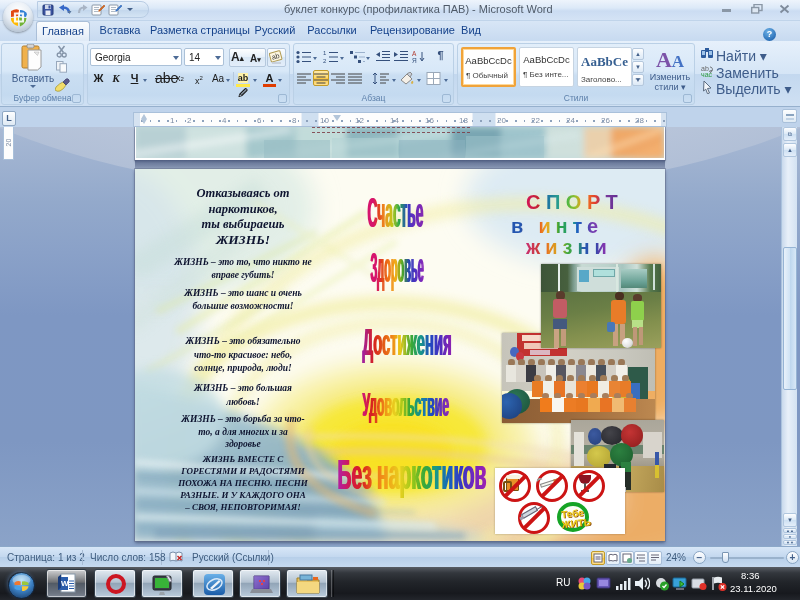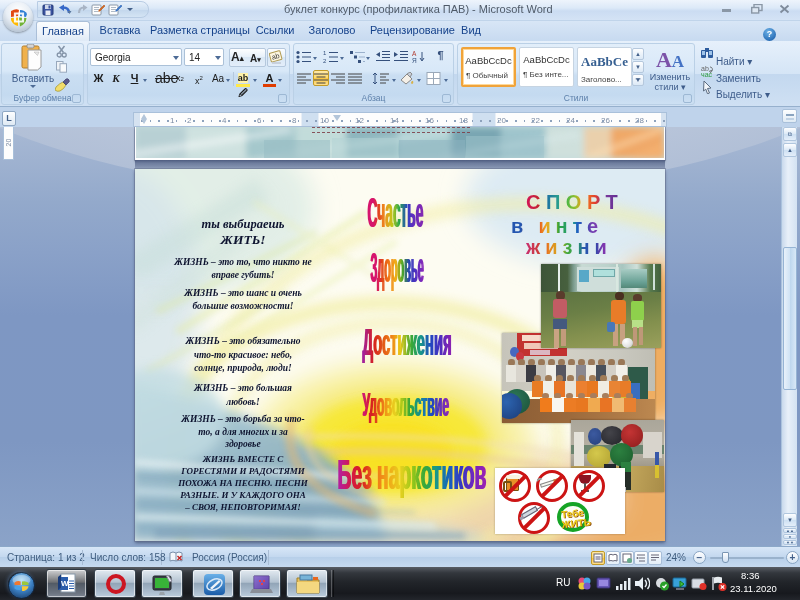--- a/index.html
+++ b/index.html
@@ -43,21 +43,21 @@
 .pic{position:absolute;top:8px;width:16px;height:16px;}
 .pic svg{position:absolute;left:0;top:1px;}
 .pic2{position:absolute;top:30px;width:16px;height:16px;}
 .pic2 svg{position:absolute;left:0;top:1px;}
 .pic2.sel{background:linear-gradient(#fjkdd,#ffd968);background:linear-gradient(#ffe9a8,#ffd968 50%,#fbc742 51%,#ffdf8c);border:1px solid #c29b29;border-radius:2px;margin-left:-1px;margin-top:-1px;}
 .stylebox{position:absolute;top:6px;width:55px;height:40px;background:#fff;border:1px solid #c6d4e2;border-radius:2px;}
 .stylebox.selsty{border:2px solid #f0a33a;box-shadow:0 0 0 1px #ffd99a inset;}
 .aabb{margin-top:6px;text-align:center;font-size:9.5px;color:#333;white-space:nowrap;overflow:hidden;}
 .stname{margin-top:5px;text-align:left;padding-left:3px;font-size:8px;color:#444;white-space:nowrap;overflow:hidden;}
 .stscroll{position:absolute;width:12px;height:12px;border:1px solid #b5c8dd;border-radius:2px;background:linear-gradient(#fdfeff,#dce9f6);font-size:6px;color:#44618a;text-align:center;line-height:11px;}
-.edtext{position:absolute;left:716px;font-size:10px;color:#3e5c8a;white-space:nowrap;margin-top:8px;}
+.edtext{position:absolute;left:716px;font-size:14px;color:#3e5c8a;white-space:nowrap;}
 
 #rulerrow{position:absolute;left:0;top:107px;width:800px;height:20px;background:transparent;}
 #tabsel{position:absolute;left:2px;top:4px;width:14px;height:15px;background:linear-gradient(#fdfeff,#dfeaf4);
  border:1px solid #8fa8c4;border-radius:2px;color:#44618a;font-size:9px;line-height:13px;text-align:center;font-weight:bold;}
 #rultoggle{position:absolute;left:782px;top:2px;width:15px;height:14px;background:linear-gradient(#fdfeff,#dfeaf4);border:1px solid #a9c0da;border-radius:2px;}
 #rultoggle:before{content:"";position:absolute;left:3px;top:4px;width:8px;height:2px;background:#8aa4c0;}
 #rultoggle:after{content:"";position:absolute;left:3px;top:8px;width:8px;height:2px;background:#c0d2e4;}
 #hruler{position:absolute;left:133px;top:5px;width:534px;height:15px;background:#c3d5ea;border:1px solid #a9c0da;overflow:hidden;}
 .rwhite{position:absolute;top:0;height:15px;background:#fdfdfd;}
 .rmargin{position:absolute;top:0;height:15px;background:#d5e2f0;}
@@ -184,22 +184,22 @@
         <rect x="1" y="2" width="9" height="10" rx="1" fill="#fdfdfd" stroke="#8a98a8"></rect>
         <path d="M3 4.5 h5 M3 6.5 h5 M3 8.5 h4" stroke="#9aa8b8" stroke-width="0.8"></path>
         <path d="M8 7 L13 2 L14 3 L9 8 L7.6 8.4 Z" fill="#3a7ad0" stroke="#2a5ca8" stroke-width="0.5"></path>
       </svg>
     <div style="width:0;height:0;border-left:3px solid transparent;border-right:3px solid transparent;border-top:3.5px solid #44618a;margin-left:2px;"></div>
   </div>
   <div id="tabrow">
     <div class="tab active" style="left:36px;width:54px;">Главная</div>
     <div class="tab" style="left:97px;width:46px;">Вставка</div>
     <div class="tab" style="left:150px;width:90px;">Разметка страницы</div>
-    <div class="tab" style="left:254px;width:42px;">Ссылки</div>
-    <div class="tab" style="left:306px;width:52px;">Заголово</div>
+    <div class="tab" style="left:254px;width:42px;">Русский</div>
+    <div class="tab" style="left:306px;width:52px;">Рассылки</div>
     <div class="tab" style="left:370px;width:80px;">Рецензирование</div>
     <div class="tab" style="left:458px;width:26px;">Вид</div>
     <div style="position:absolute;left:763px;top:7px;width:13px;height:13px;border-radius:50%;background:radial-gradient(circle at 40% 30%,#6fb3e8,#2a70b8 70%,#1a5090);color:#fff;font-size:9px;font-weight:bold;text-align:center;line-height:13px;">?</div>
   </div>
   <div id="ribbon">
     <div class="group" style="left:1px;width:83px;">
       <div class="glabel">Буфер обмена</div>
         <div class="launcher"></div>
     </div>
     <div class="group" style="left:87px;width:203px;">
@@ -577,21 +577,22 @@
           <path d="M0 332 L280 342 L280 345 L0 337 Z" fill="#7ea4ba" opacity="0.6"></path>
         </g>
       </svg>
       
       <svg style="position:absolute;left:0;top:0;" width="530" height="372" viewBox="0 0 530 372">
           <g fill="none" opacity="0.55">
             <path d="M158 246 Q138 312 240 345" stroke="#e2b874" stroke-width="9" filter="url(#b3)"></path>
             <path d="M175 258 Q162 305 245 330" stroke="#ecd29c" stroke-width="6" filter="url(#b3)"></path>
           </g>
         </svg>
-      <div class="lc" style="top:48px;font-size:12.5px;line-height:15px;">ты выбираешь<br><span style="font-size:13.5px;">ЖИТЬ!</span></div>
+      <div class="lc" style="top:16px;font-size:12.5px;line-height:16px;">Отказываясь от<br>наркотиков,</div>
+      <div class="lc" style="top:48px;font-size:12.5px;line-height:15px;">ты выбираешь<br><span style="font-size:13.5px;">ЖИЗНЬ!</span></div>
       <div class="lc" style="top:87px;font-size:9.5px;line-height:12.5px;">ЖИЗНЬ – это то, что никто не<br>вправе губить!</div>
       <div class="lc" style="top:118px;font-size:9.5px;line-height:12.5px;">ЖИЗНЬ – это шанс и очень<br>большие возможности!</div>
       <div class="lc" style="top:166px;font-size:9.5px;line-height:13.5px;">ЖИЗНЬ – это обязательно<br>что-то красивое: небо,<br>солнце, природа, люди!</div>
       <div class="lc" style="top:213px;font-size:9.5px;line-height:13.5px;">ЖИЗНЬ – это большая<br>любовь!</div>
       <div class="lc" style="top:284px;font-size:9px;line-height:12px;">ЖИЗНЬ ВМЕСТЕ С<br>ГОРЕСТЯМИ И РАДОСТЯМИ<br>ПОХОЖА НА ПЕСНЮ. ПЕСНИ<br>РАЗНЫЕ. И У КАЖДОГО ОНА<br>– СВОЯ, НЕПОВТОРИМАЯ!</div>
       <div class="lc" style="top:244px;font-size:9.5px;line-height:12.5px;">ЖИЗНЬ – это борьба за что-<br>то, а для многих и за<br>здоровье</div>
       
       <div class="rw" style="left:232px;top:19px;font-size:43px;--sx:0.32;background-image:linear-gradient(90deg,#d6156c,#d6156c 10%,#e03a20 18%,#f09020 30%,#c0c818 44%,#2aa84c 56%,#2848c0 70%,#5a30c0 78%,#8828b0)">Счастье</div><div class="rw" style="left:232.7px;top:19px;font-size:43px;--sx:0.32;background-image:linear-gradient(90deg,#d6156c,#d6156c 10%,#e03a20 18%,#f09020 30%,#c0c818 44%,#2aa84c 56%,#2848c0 70%,#5a30c0 78%,#8828b0)">Счастье</div>
       <div class="rw" style="left:235px;top:75px;font-size:42px;--sx:0.26;background-image:linear-gradient(90deg,#d6156c,#d6156c 12%,#e04018 20%,#f07818 34%,#f0b018 47%,#48a828 60%,#2840b8 72%,#5030c0 84%,#9028b8)">Здоровье</div><div class="rw" style="left:235.7px;top:75px;font-size:42px;--sx:0.26;background-image:linear-gradient(90deg,#d6156c,#d6156c 12%,#e04018 20%,#f07818 34%,#f0b018 47%,#48a828 60%,#2840b8 72%,#5030c0 84%,#9028b8)">Здоровье</div>
       <div class="rw" style="left:227px;top:153px;font-size:36px;--sx:0.41;background-image:linear-gradient(90deg,#a020a0,#d62020 12%,#e05518 22%,#f08018 32%,#e8c818 42%,#38a838 55%,#18988a 65%,#2048c0 76%,#4830c0 86%,#9020b0)">Достижения</div><div class="rw" style="left:227.7px;top:153px;font-size:36px;--sx:0.41;background-image:linear-gradient(90deg,#a020a0,#d62020 12%,#e05518 22%,#f08018 32%,#e8c818 42%,#38a838 55%,#18988a 65%,#2048c0 76%,#4830c0 86%,#9020b0)">Достижения</div>
@@ -755,21 +756,21 @@
     <span style="position:absolute;left:7px;top:5px;">Страница: 1 из 2</span>
       <i class="ssep" style="left:82px;"></i>
       <i class="ssep" style="left:161px;"></i>
       <i class="ssep" style="left:268px;"></i>
     <span style="position:absolute;left:90px;top:5px;">Число слов: 158</span>
     <svg style="position:absolute;left:169px;top:4px;" width="14" height="13" viewBox="0 0 14 13">
         <path d="M1 2 q3 -2 6 0 q3 -2 6 0 v8 q-3 -1.5 -6 0 q-3 -1.5 -6 0 z" fill="#f4f8fc" stroke="#7a90aa"></path>
         <path d="M7 2 v8" stroke="#7a90aa"></path>
         <path d="M8.5 5 l4 4 M12.5 5 l-4 4" stroke="#c02020" stroke-width="1.4"></path>
       </svg>
-    <span style="position:absolute;left:192px;top:5px;">Россия (Россия)</span>
+    <span style="position:absolute;left:192px;top:5px;">Русский (Ссылки)</span>
     <div class="vwbtn sel" style="left:591px;"><svg width="10" height="10">
           <rect x="1" y="1" width="8" height="8" fill="#fff" stroke="#667"></rect>
           <rect x="2.5" y="3" width="5" height="4" fill="#aab"></rect>
         </svg></div>
     <div class="vwbtn" style="left:606px;"><svg width="10" height="10">
           <path d="M1 2 q2 -1.5 4 0 q2 -1.5 4 0 v6 q-2 -1 -4 0 q-2 -1 -4 0 z" fill="#fff" stroke="#667"></path>
         </svg></div>
     <div class="vwbtn" style="left:620px;"><svg width="10" height="10">
           <rect x="1" y="1" width="8" height="8" fill="#fff" stroke="#667"></rect>
           <circle cx="7.5" cy="7.5" r="2.5" fill="#6a8"></circle>

